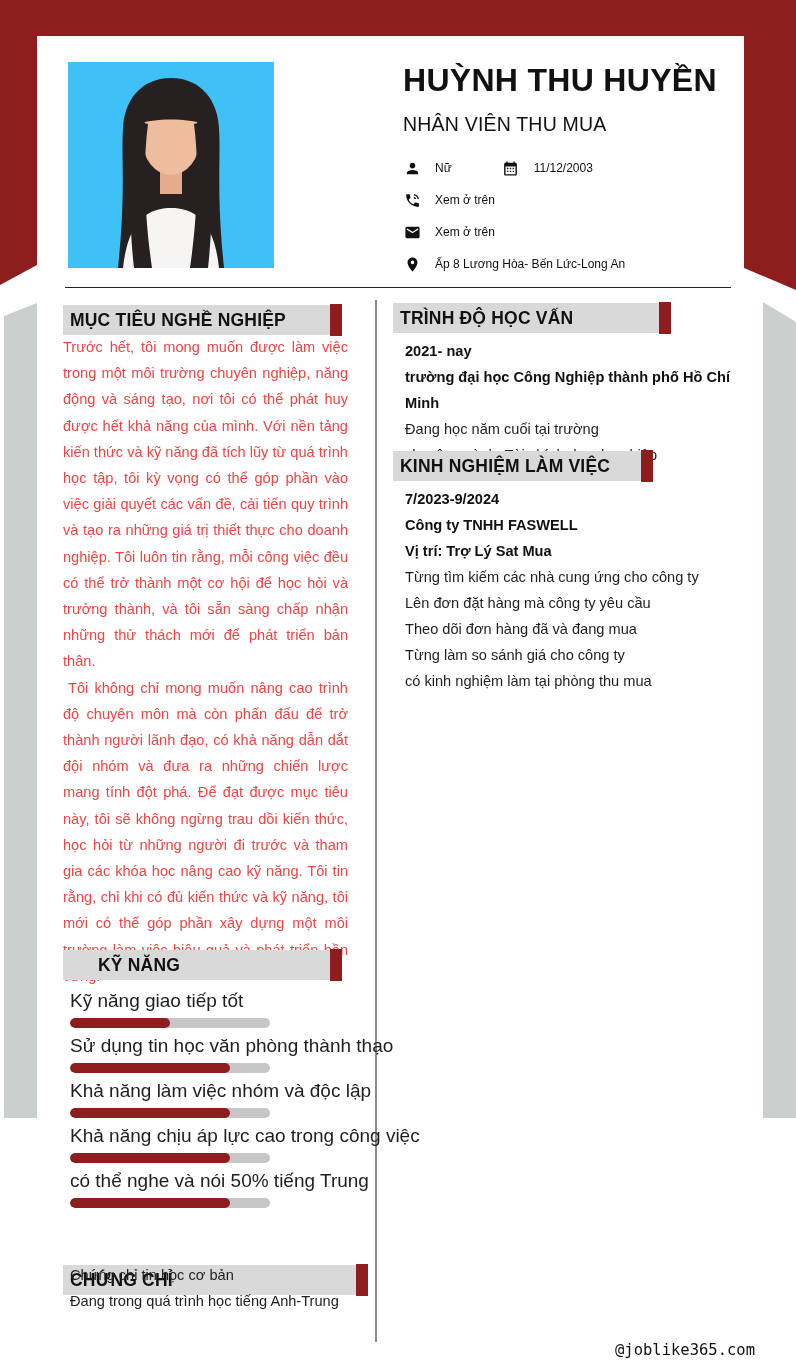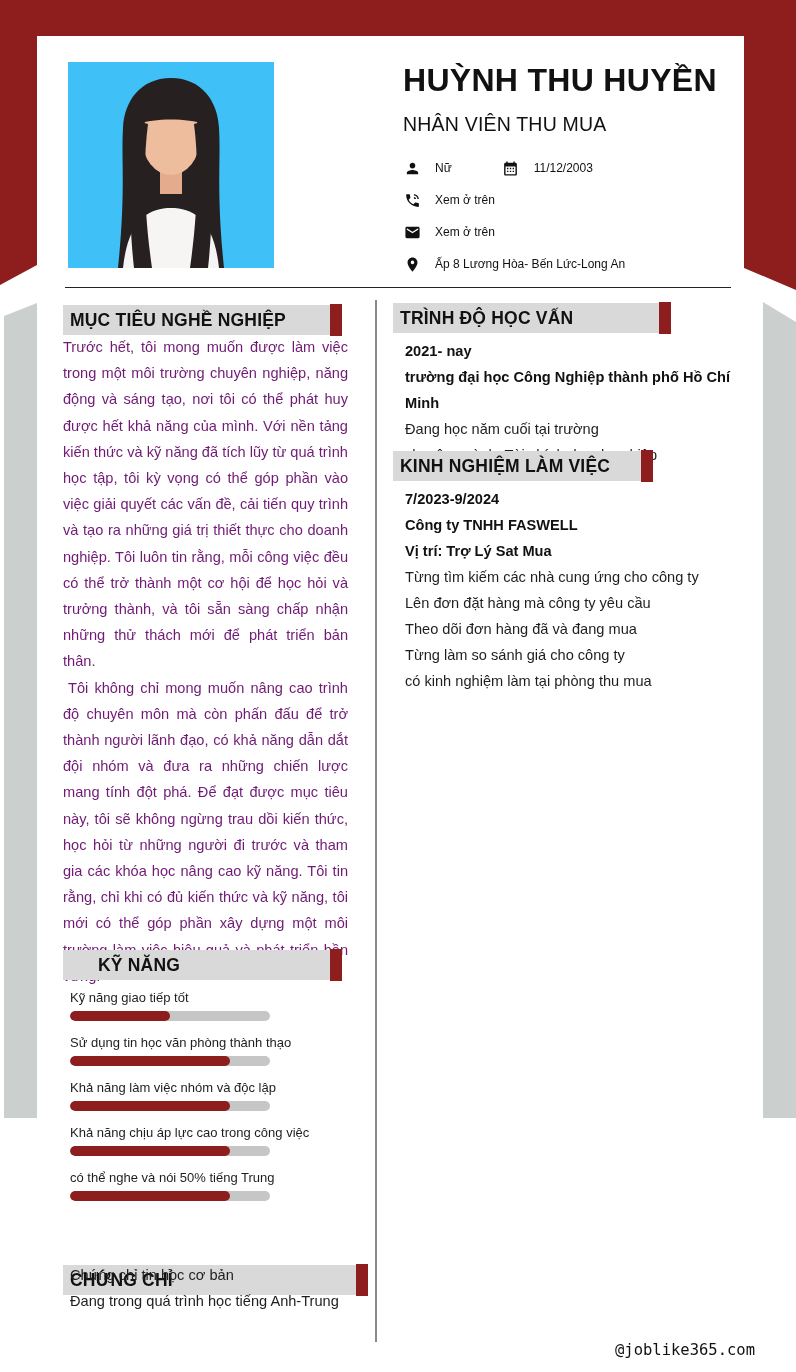--- a/index.html
+++ b/index.html
@@ -38,25 +38,25 @@
   .hr-line{position:absolute;left:65px;top:287px;width:666px;border-top:1.6px solid #222;}
   .vdivider{position:absolute;left:375px;top:300px;width:2px;height:1042px;background:#8a8a8a;}
 
   
   .secbar{position:absolute;height:30px;background:var(--bar-bg);display:flex;align-items:center;}
   .secbar .sectitle{padding-left:7px;font-size:17.5px;font-weight:700;color:#111;letter-spacing:.2px;white-space:nowrap;text-align:center;}
   .secbar::after{content:"";position:absolute;right:-1px;top:-1px;width:12px;height:32px;background:var(--accent);}
 
   
   .objective-text{position:absolute;left:63px;top:334px;width:285px;font-size:14.6px;line-height:26.2px;
-    text-align:justify;color:#701a75;}
+    text-align:justify;color:#ef4444;}
   .objective-text p+p{text-indent:5px;}
   .skills{position:absolute;left:63px;top:990px;width:285px;}
   .skill{height:45px;padding-left:7px;}
-  .skill-label{font-size:13px;color:#1e1e1e;white-space:nowrap;}
+  .skill-label{font-size:19px;color:#1e1e1e;white-space:nowrap;}
   .skill-track{margin-top:6px;width:200px;height:10px;border-radius:5px;background:var(--track);overflow:hidden;}
   .skill-fill{height:100%;border-radius:5px;background:var(--accent);}
   .certs{position:absolute;left:63px;top:1262px;width:290px;padding-left:7px;font-size:14.6px;line-height:26px;color:#1e1e1e;}
 
   
   .edu{position:absolute;left:405px;top:338px;width:342px;font-size:14.6px;line-height:26px;color:#1e1e1e;}
   .exp{position:absolute;left:405px;top:486px;width:342px;font-size:14.6px;line-height:26px;color:#1e1e1e;}
   .bold-line{font-weight:700;color:#111;}
 
   .footer{position:absolute;right:41px;bottom:13px;font-family:"DejaVu Sans Mono","Liberation Mono",monospace;

